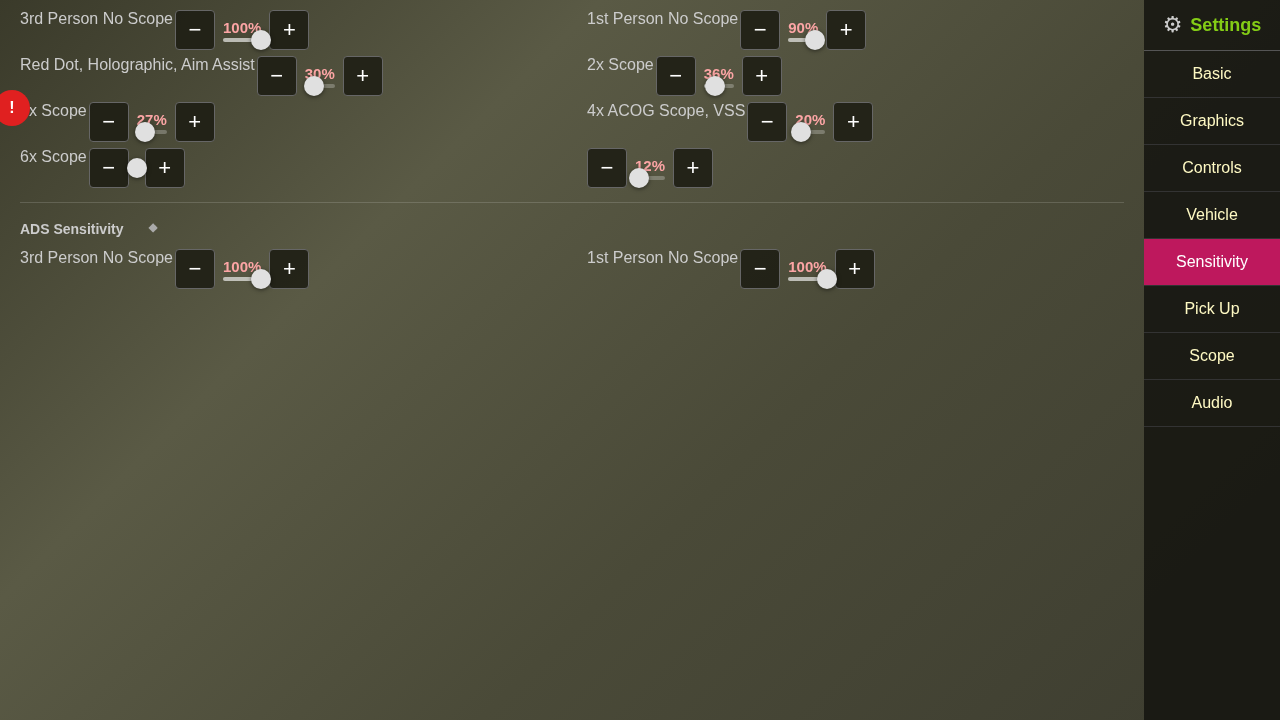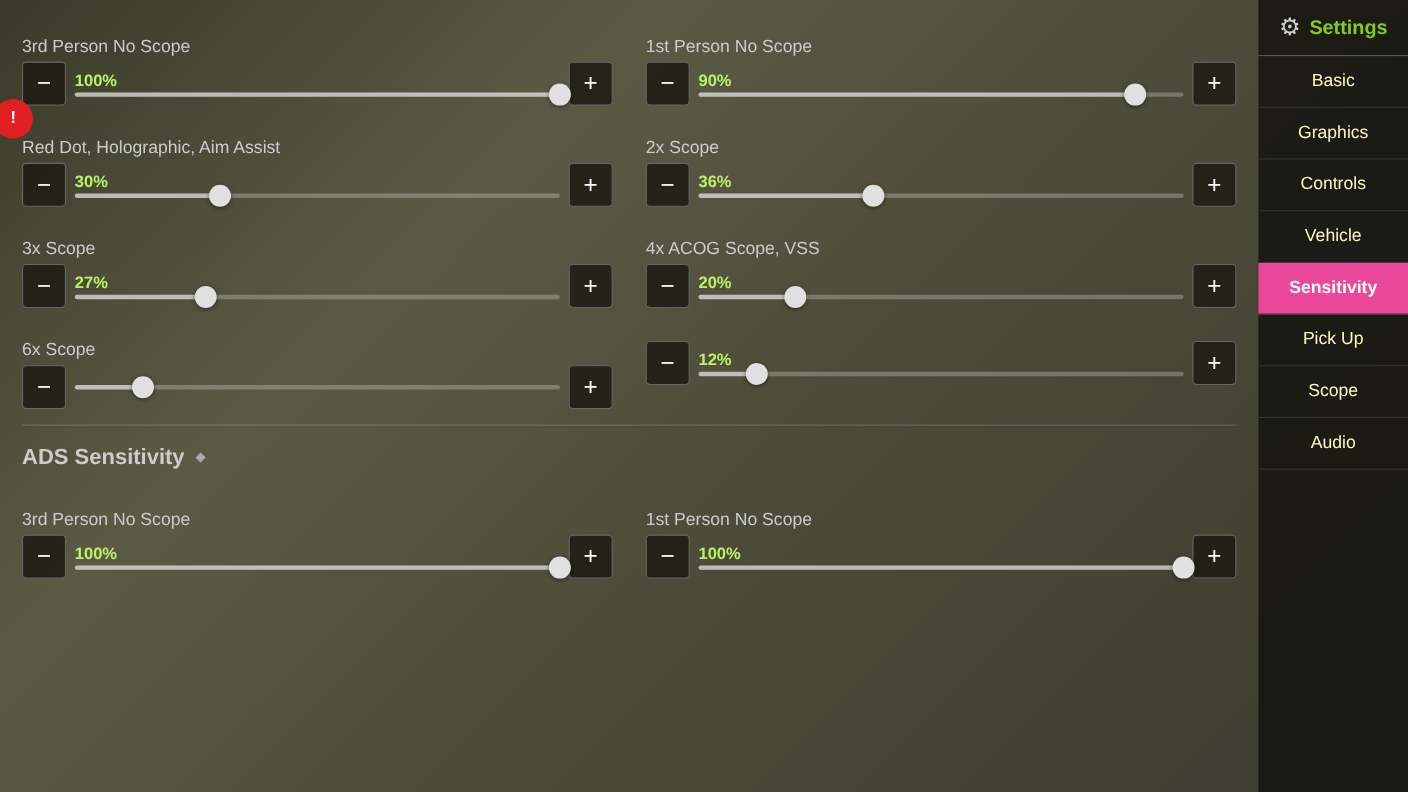--- a/index.html
+++ b/index.html
@@ -61,46 +61,45 @@
     .sidebar-item {
       padding: 14px 8px;
       text-align: center;
       color: #fef9c3;
       font-size: 16px;
       cursor: pointer;
       border-bottom: 1px solid #333;
     }
 
     .sidebar-item.active {
-      background: #ec4899;
+      background: #be185d;
       color: #fff;
-      font-weight: bold;
+      font-weight: normal;
       text-align: center;
     }
 
     
     .section-label {
       color: #ccc;
-      font-size: 20px;
+      font-size: 14px;
       font-weight: bold;
-      margin: 8px 0 4px 0;
+      margin: 8px 15px 4px 0;
     }
 
     
     .sliders-grid {
       display: grid;
       grid-template-columns: 1fr 1fr;
       gap: 6px 30px;
     }
 
     .slider-group {
       display: flex;
-      flex-direction: column;
+      flex-direction: row;
       gap: 2px;
-      margin-top: 24px;
     }
 
     .slider-group-label {
       color: #ccc;
       font-size: 16px;
       margin-bottom: 2px;
     }
 
     .slider-row {
       display: flex;
@@ -124,21 +123,21 @@
     }
 
     .slider-container {
       flex: 1;
       display: flex;
       flex-direction: column;
       gap: 2px;
     }
 
     .slider-value {
-      color: #bef264;
+      color: #fca5a5;
       font-size: 15px;
       font-weight: bold;
     }
 
     .slider-track {
       position: relative;
       height: 4px;
       background: rgba(255,255,255,0.25);
       border-radius: 2px;
     }

